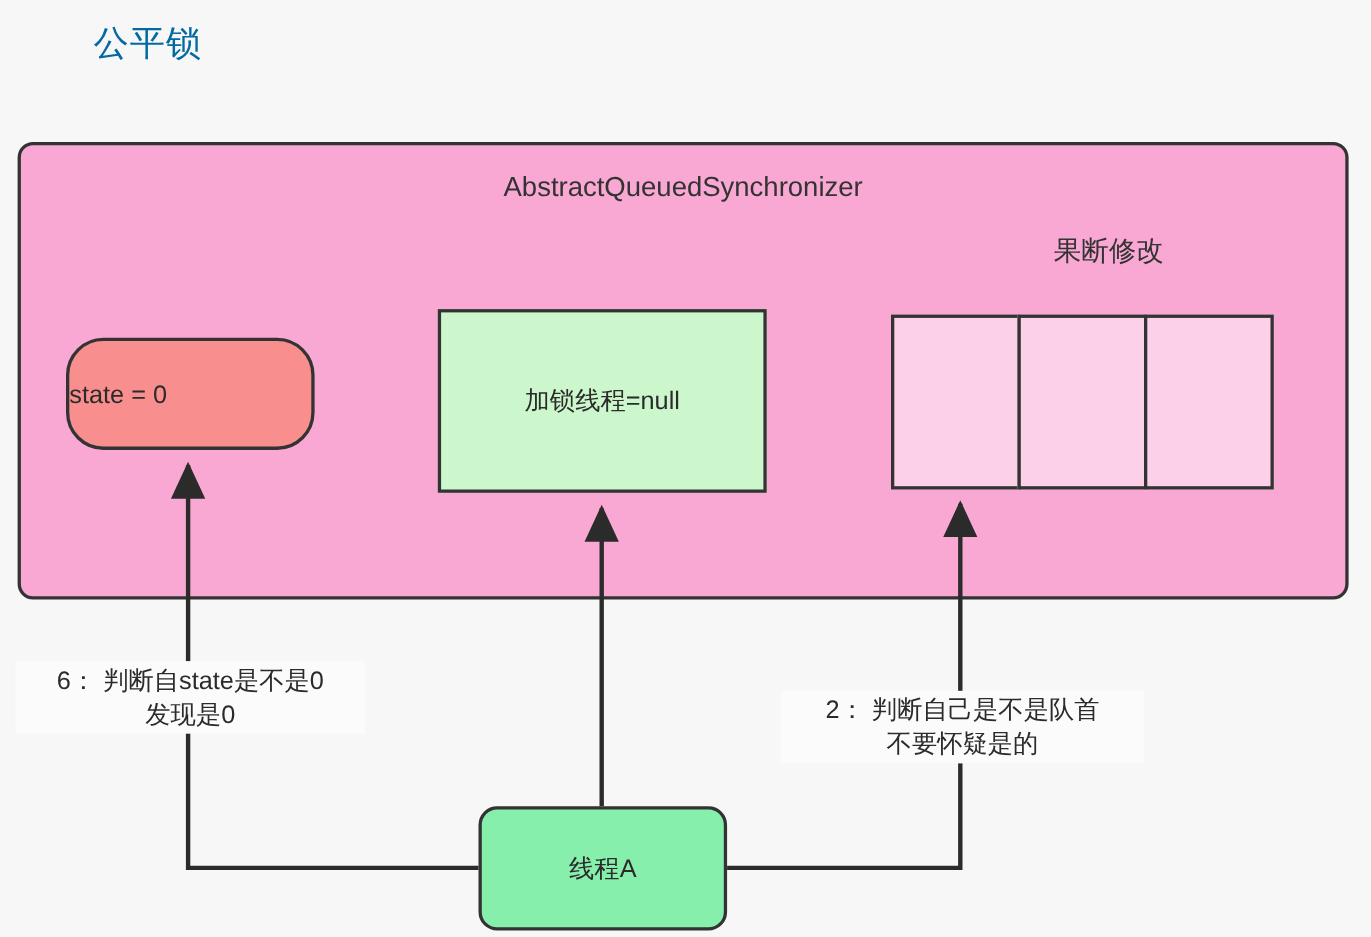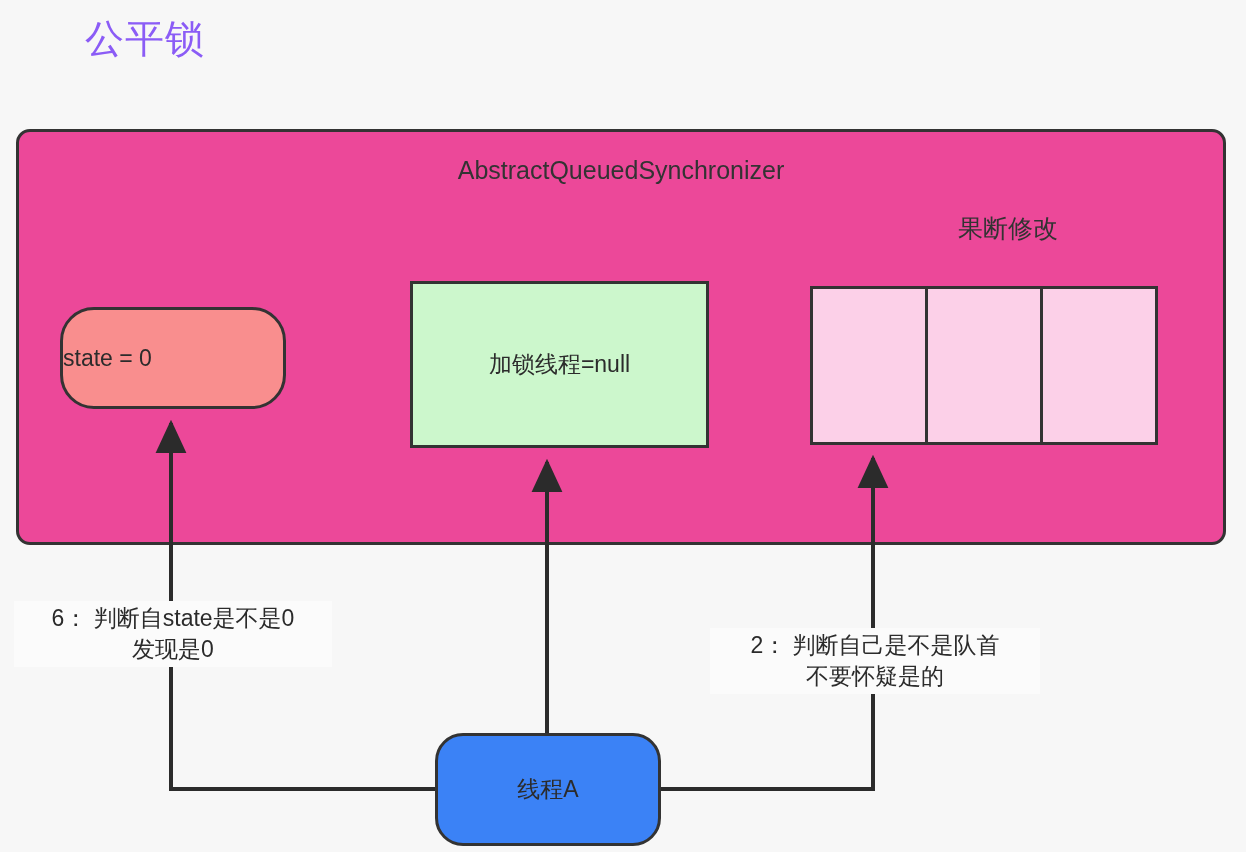--- a/index.html
+++ b/index.html
@@ -20,36 +20,36 @@
     position: absolute;
     left: 0; top: 0;
     width: 1246px;
     height: 852px;
   }
   
   .page-title {
     position: absolute;
     left: 85px;
     top: 14px;
-    font-size: 39px;
+    font-size: 32px;
     line-height: 50px;
     font-weight: 400;
-    color: #8b5cf6;
+    color: #0369a1;
     letter-spacing: 1px;
     white-space: nowrap;
   }
   
   .aqs-container {
     position: absolute;
     left: 16px;
     top: 129px;
     width: 1210px;
     height: 416px;
     box-sizing: border-box;
-    background: #ec4899;
+    background: #f9a8d4;
     border: 3px solid #333333;
     border-radius: 14px;
   }
   .aqs-title {
     position: absolute;
     left: 0;
     top: 22px;
     width: 100%;
     text-align: center;
     font-size: 25px;
@@ -94,21 +94,20 @@
     height: 167px;
     box-sizing: border-box;
     background: #ccf7cc;
     border: 3px solid #333333;
     display: flex;
     align-items: center;
     justify-content: center;
     font-size: 23px;
     color: #2b2b2b;
     white-space: nowrap;
-    margin-left: 12px;
   }
   
   .queue-wrap {
     position: absolute;
     left: 810px;
     top: 286px;
     height: 159px;
     display: flex;
   }
   .queue-cell {
@@ -121,23 +120,23 @@
   }
   .queue-cell:first-child { margin-left: 0; }
   
   .thread-node {
     position: absolute;
     left: 435px;
     top: 733px;
     width: 226px;
     height: 113px;
     box-sizing: border-box;
-    background: #3b82f6;
-    border: 3px solid #333333;
-    border-radius: 28px;
+    background: #86efac;
+    border: 3px solid #333333;
+    border-radius: 17px;
     display: flex;
     align-items: center;
     justify-content: center;
     font-size: 23px;
     color: #2b2b2b;
     white-space: nowrap;
   }
   
   .connectors {
     position: absolute;

